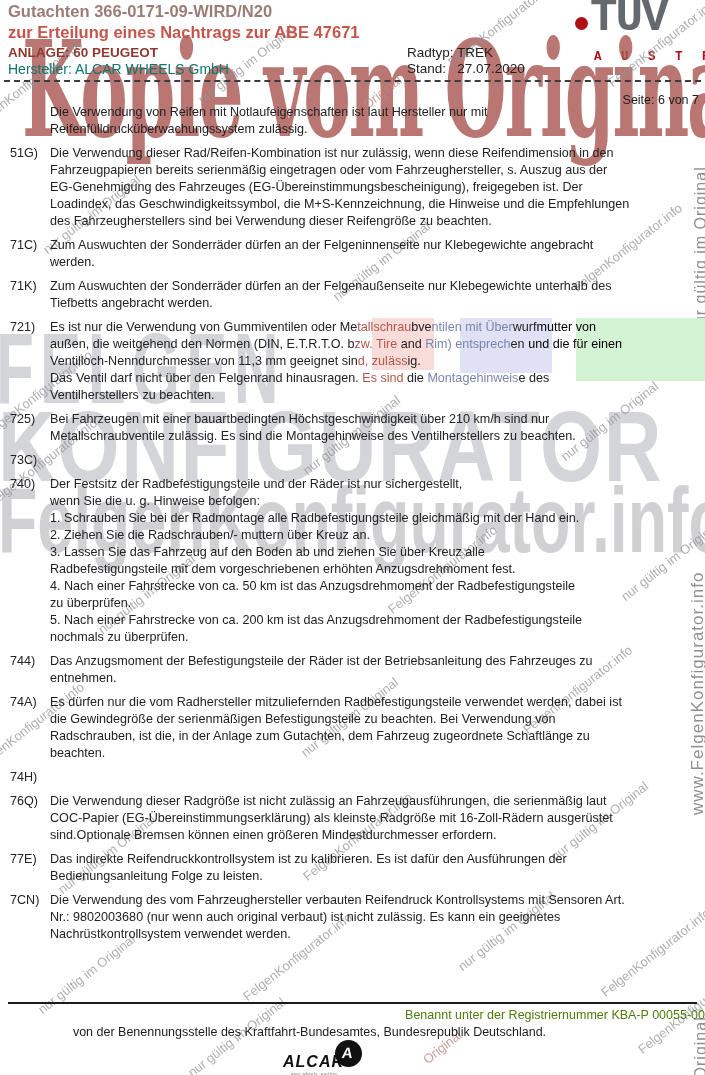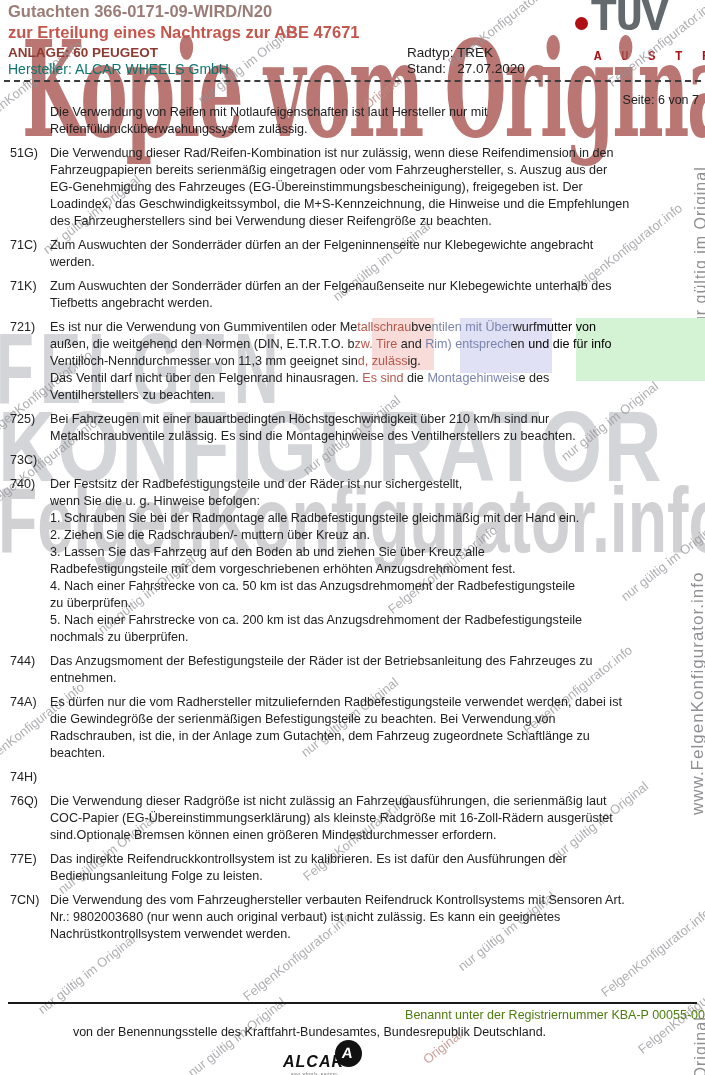--- a/index.html
+++ b/index.html
@@ -155,21 +155,21 @@
 werden.</div>
         </div>
         <div class="para">
           <div class="pnum">71K)</div>
           <div class="ptext">Zum Auswuchten der Sonderräder dürfen an der Felgenaußenseite nur Klebegewichte unterhalb des
 Tiefbetts angebracht werden.</div>
         </div>
         <div class="para">
           <div class="pnum">721)</div>
           <div class="ptext"><div class="hl hl-p" style="left: 322px; top: -1px; width: 62px; height: 52px;"></div><div class="hl hl-l" style="left: 410px; top: -1px; width: 92px; height: 55px;"></div><div class="hl hl-g" style="left: 526px; top: -1px; width: 132px; height: 63px;"></div><span class="seg seg-k">Es ist nur die Verwendung von Gummiventilen oder Me</span><span class="seg seg-r">tallschrau</span><span class="seg seg-k">bve</span><span class="seg seg-b">ntilen mit Über</span><span class="seg seg-k">wurf</span><span class="seg seg-g">mutter von</span>
-<span class="seg seg-k">außen, die weitgehend den Normen (DIN, E.T.R.T.O. b</span><span class="seg seg-r">zw. Tire</span><span class="seg seg-k"> and </span><span class="seg seg-b">Rim) entsprech</span><span class="seg seg-k">en </span><span class="seg seg-g">und die für info</span>
+<span class="seg seg-k">außen, die weitgehend den Normen (DIN, E.T.R.T.O. b</span><span class="seg seg-r">zw. Tire</span><span class="seg seg-k"> and </span><span class="seg seg-b">Rim) entsprech</span><span class="seg seg-k">en </span><span class="seg seg-g">und die für einen</span>
 <span class="seg seg-k">Ventilloch-Nenndurchmesser von 11,3 mm geeignet sin</span><span class="seg seg-r">d, zuläss</span><span class="seg seg-k">ig.</span>
 <span class="seg seg-k">Das Ventil darf nicht über den Felgenrand hinausragen. </span><span class="seg seg-r">Es sind </span><span class="seg seg-k">die </span><span class="seg seg-b">Montagehinweis</span><span class="seg seg-k">e des</span>
 <span class="seg seg-k">Ventilherstellers zu beachten.</span></div>
         </div>
         <div class="para">
           <div class="pnum">725)</div>
           <div class="ptext">Bei Fahrzeugen mit einer bauartbedingten Höchstgeschwindigkeit über 210 km/h sind nur
 Metallschraubventile zulässig. Es sind die Montagehinweise des Ventilherstellers zu beachten.</div>
         </div>
         <div class="para">

